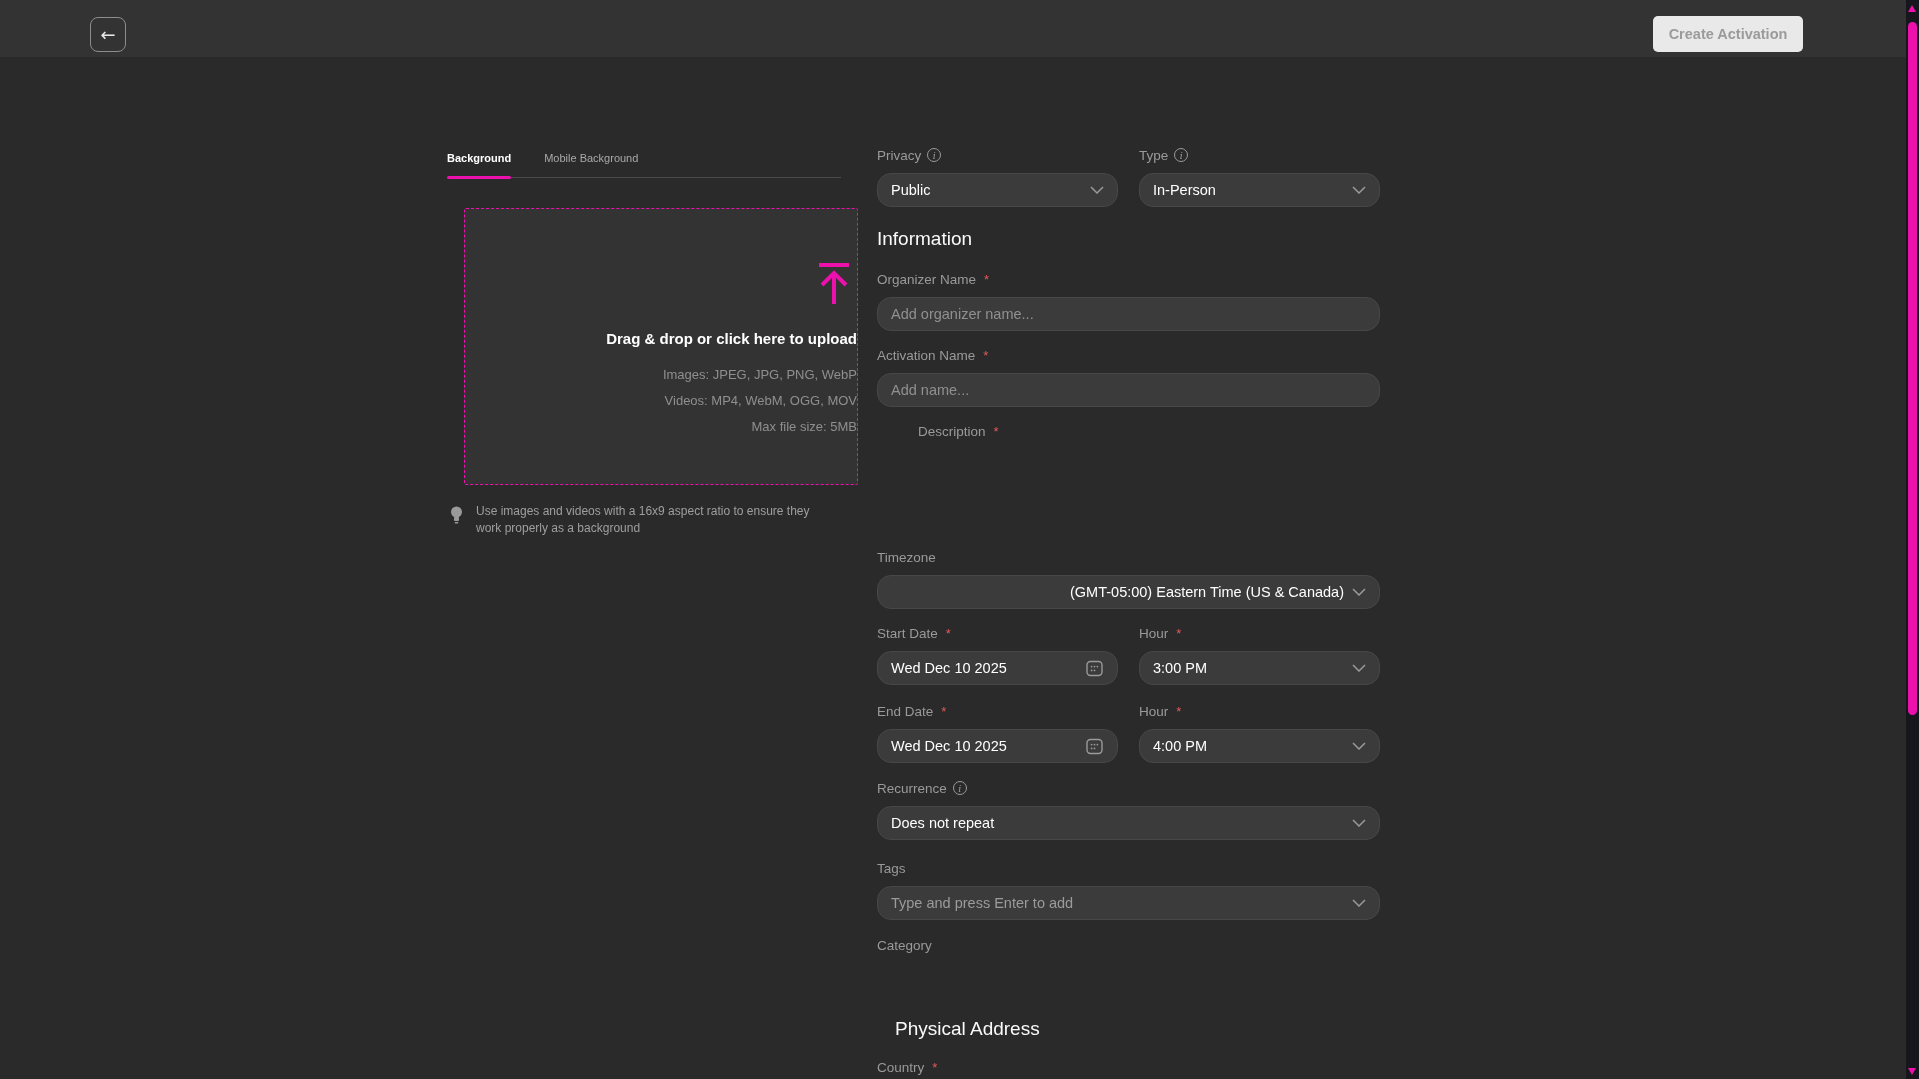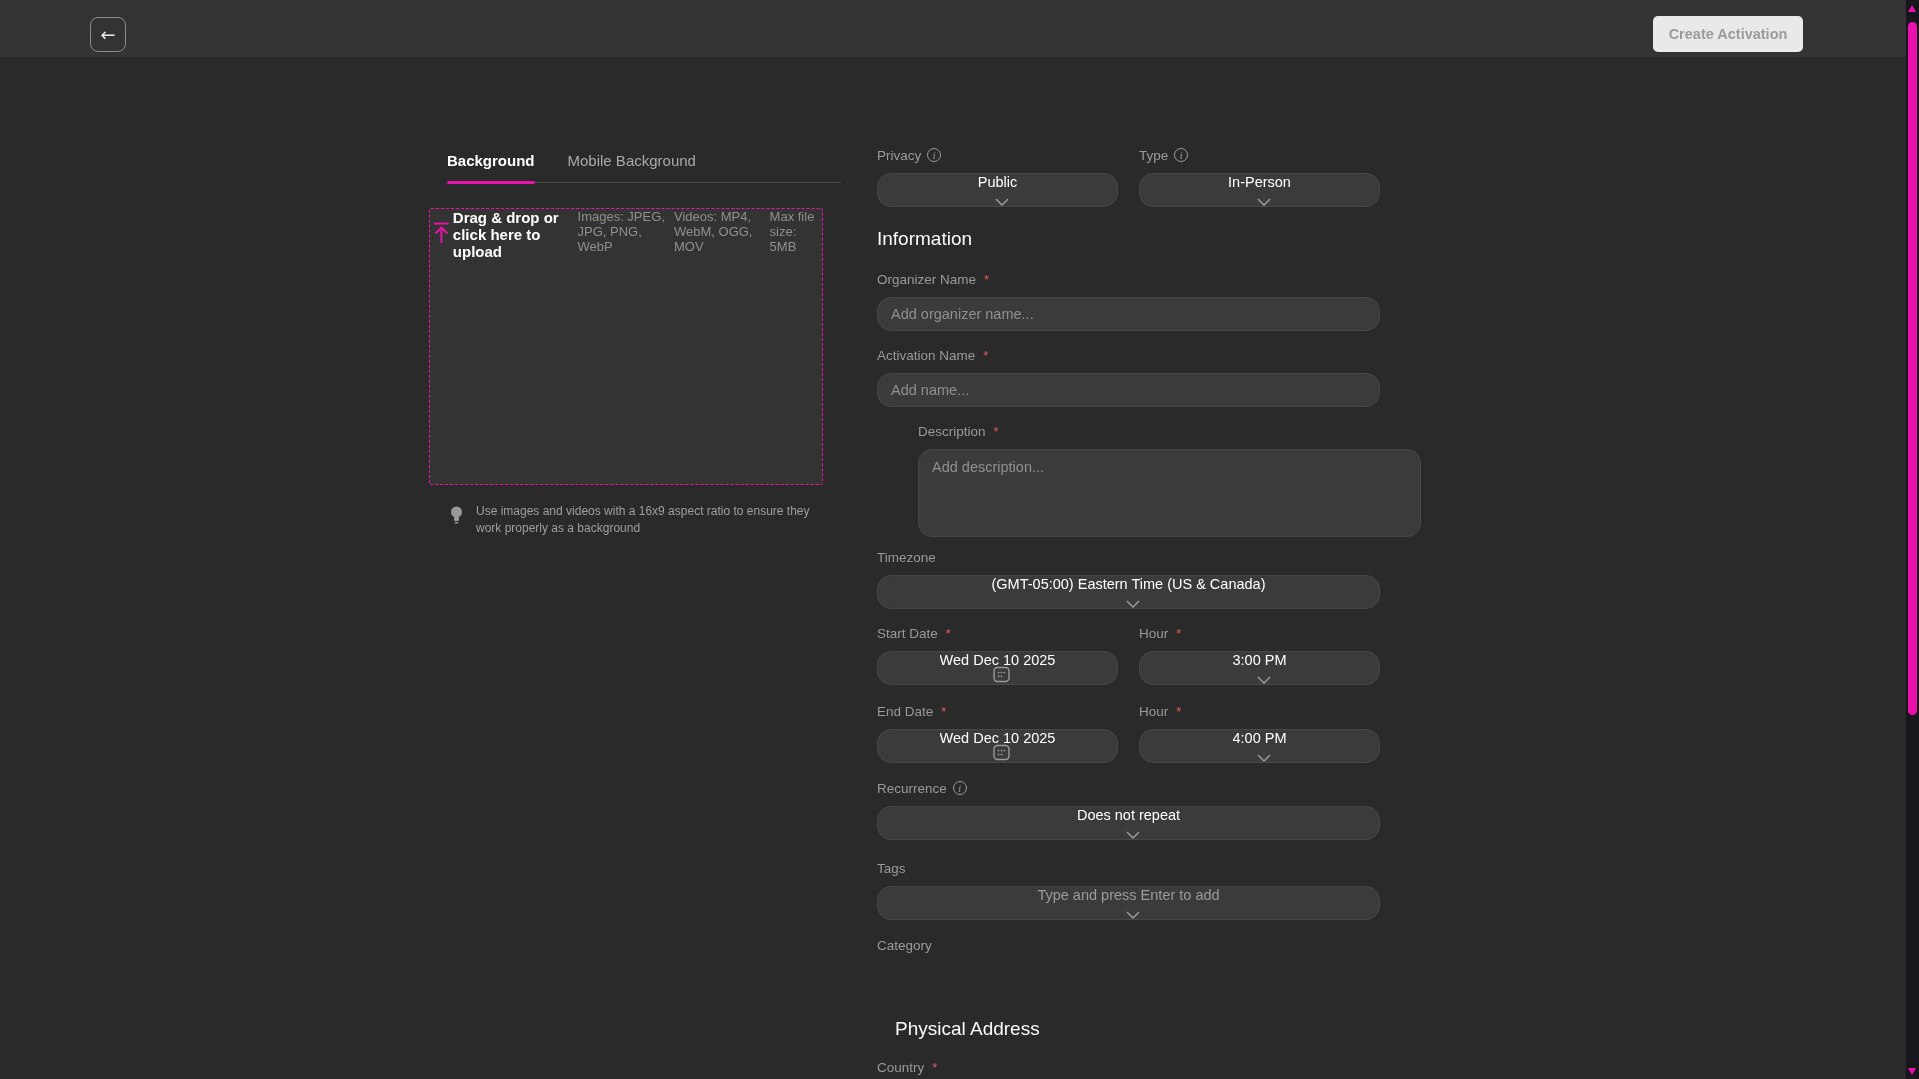--- a/index.html
+++ b/index.html
@@ -23,28 +23,28 @@
   .back-btn{position:absolute;left:90px;top:17px;width:36px;height:35px;background:transparent;
     border:1px solid #8c8c8c;border-radius:8px;color:#e8e8e8;font-size:18px;line-height:32px;
     text-align:center;cursor:pointer;font-family:"DejaVu Sans",sans-serif;}
   .create-btn{position:absolute;right:103px;top:16px;width:150px;height:36px;background:#e9e9e9;
     border:none;border-radius:5px;color:#9b9b9b;font-size:14.5px;font-weight:700;cursor:default;
     font-family:"Liberation Sans",sans-serif;}
 
   
   .tabs{position:absolute;left:447px;top:152px;width:394px;display:flex;gap:33px;
     border-bottom:1px solid var(--divider);}
-  .tab{position:relative;padding-bottom:13px;font-size:15px;color:#a9a9a9;cursor:pointer;}
+  .tab{position:relative;padding-bottom:13px;font-size:11px;color:#a9a9a9;cursor:pointer;}
   .tab.active{color:#ffffff;font-weight:700;}
   .tab.active::after{content:"";position:absolute;left:0;right:0;bottom:-2px;height:3px;
     background:var(--accent);border-radius:2px;}
 
-  .dropzone{position:absolute;left:429px;top:208px;width:394px;height:277px;background:#333333;
-    border:1px dashed var(--accent);border-radius:2px;display:flex;flex-direction:row;
-    align-items:flex-start;justify-content:center;cursor:pointer;}
+  .dropzone{position:absolute;left:464px;top:208px;width:394px;height:277px;background:#333333;
+    border:1px dashed var(--accent);border-radius:2px;display:flex;flex-direction:column;
+    align-items:flex-end;justify-content:center;cursor:pointer;}
   .upload-icon{margin-bottom:22px;}
   .dz-title{color:#ffffff;font-weight:700;font-size:15px;margin-bottom:20px;}
   .dz-sub{color:#8f8f8f;font-size:13px;margin-bottom:11px;}
   .dz-sub:last-child{margin-bottom:0;}
 
   .hint{position:absolute;left:449px;top:503px;width:375px;display:flex;gap:12px;}
   .bulb{flex:0 0 auto;margin-top:2px;}
   .hint-text{color:#9f9f9f;font-size:12px;line-height:17px;width:352px;}
 
   
@@ -55,21 +55,21 @@
   .flabel{display:flex;align-items:center;gap:6px;height:18px;margin-bottom:9px;
     color:var(--label);font-size:13.5px;}
   .req{color:var(--req);font-size:13px;margin-left:2px;}
   .info-icon{display:inline-flex;align-items:center;justify-content:center;width:14px;height:14px;
     border:1px solid #9a9a9a;border-radius:50%;color:#9a9a9a;font-size:9.5px;
     font-family:"DejaVu Serif",serif;font-style:italic;}
   .sec-heading{position:absolute;left:0;color:#fafafa;font-size:19px;font-weight:400;}
 
   .field{height:34px;background:var(--field-bg);border:1px solid var(--field-border);
     border-radius:14px;display:flex;align-items:center;padding:0 13px;font-size:14.5px;
-    color:#ffffff;cursor:pointer;flex-direction:column;}
+    color:#ffffff;cursor:pointer;}
   .field .val{flex:1;white-space:nowrap;overflow:hidden;}
   .field .ph{color:#9b9b9b;}
   .chev{flex:0 0 auto;margin-left:8px;display:flex;align-items:center;}
   input.field, textarea.field{width:100%;cursor:text;color:#ffffff;outline:none;
     font-family:"Liberation Sans","DejaVu Sans",sans-serif;}
   input.field::placeholder, textarea.field::placeholder{color:#909090;opacity:1;}
   textarea.field{height:88px;padding:9px 13px;resize:none;display:block;font-size:14.5px;}
 
   
   .scrollbar{position:absolute;right:0;top:0;width:13px;height:1079px;background:#16161c;}
@@ -165,21 +165,20 @@
       <span class="req">*</span>
     </div>
     <input class="field" type="text" placeholder="Add name..." style="">
   </div>
 
   <div class="fgroup" style="top:422px;margin-left:41px;">
     <div class="flabel">
       <span>Description</span>
       <span class="req">*</span>
     </div>
-    <textarea class="field" placeholder="Add description..." style=""></textarea>
   </div>
 
   <div class="fgroup" style="top:548px;text-align:right;">
     <div class="flabel">
       <span>Timezone</span>
     </div>
     <div class="field">
       <span class="val">(GMT-05:00) Eastern Time (US &amp; Canada)</span>
       <span class="chev">
         <svg width="14" height="8">

